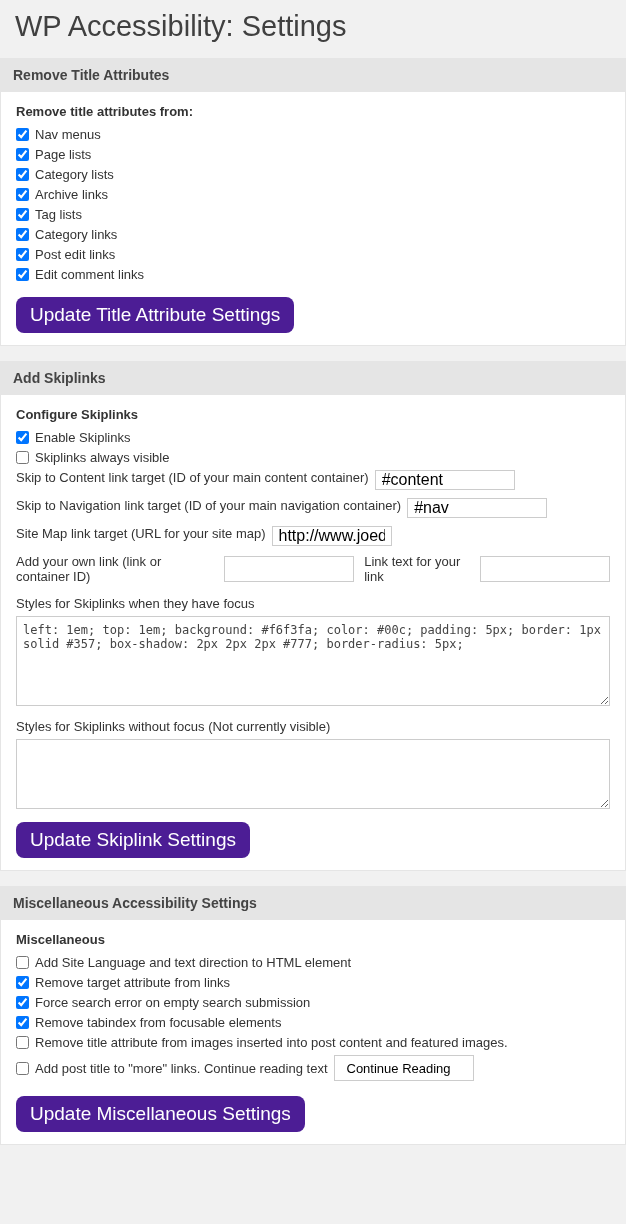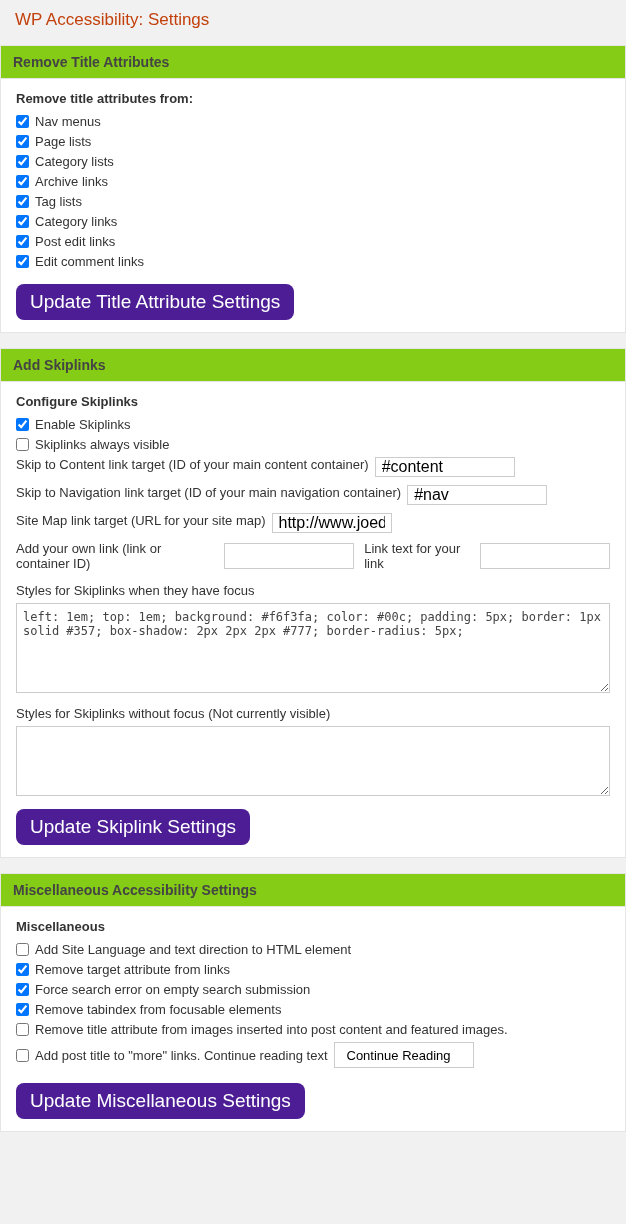--- a/index.html
+++ b/index.html
@@ -4,33 +4,33 @@
   <style>
     * { box-sizing: border-box; margin: 0; padding: 0; }
     body {
       font-family: Arial, sans-serif;
       font-size: 13px;
       color: #333;
       background: #f1f1f1;
       width: 626px;
     }
     .page-title {
-      font-size: 17px;
+      font-size: 29px;
       font-weight: 400;
-      color: #c2410c;
+      color: #404040;
       padding: 10px 15px 15px 15px;
       background: #f1f1f1;
     }
     .section {
       background: #fff;
       border: 1px solid #e5e5e5;
       margin: 0 0 15px 0;
     }
     .section-header {
-      background: #84cc16;
+      background: #e5e5e5;
       border-bottom: 1px solid #e5e5e5;
       padding: 8px 12px;
       font-size: 14px;
       font-weight: 600;
       color: #444;
     }
     .section-body {
       padding: 12px 15px;
     }
     .section-subheader {

